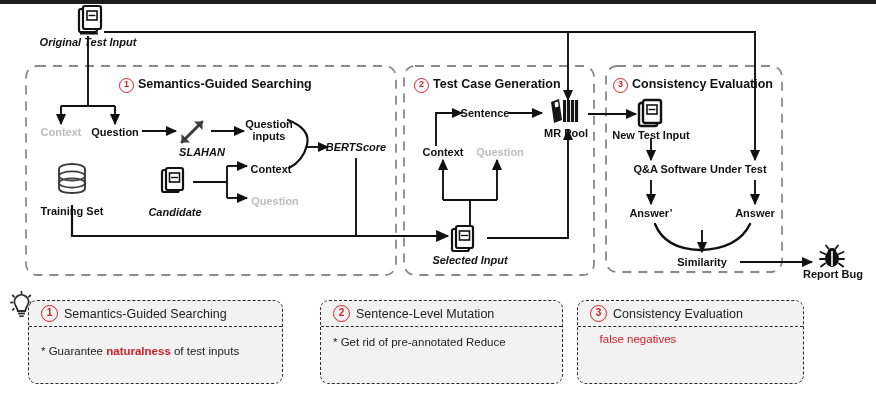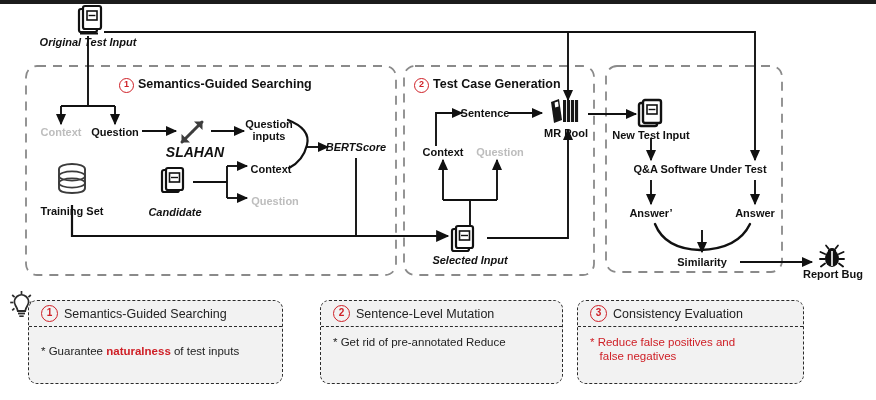--- a/index.html
+++ b/index.html
@@ -164,24 +164,27 @@
   </svg>
 
   <div class="lbl ital ctr" style="left:88px;top:36px;">Original Test Input</div>
 
   <div class="sectitle" style="left:119px;top:77px;">
     <span class="circnum">1</span><span>Semantics-Guided Searching</span>
   </div>
   <div class="sectitle" style="left:414px;top:77px;">
     <span class="circnum">2</span><span>Test Case Generation</span>
   </div>
+  <div class="sectitle" style="left:613px;top:77px;">
+    <span class="circnum">3</span><span>Consistency Evaluation</span>
+  </div>
 
   <div class="lbl grey ctr" style="left:61px;top:126px;">Context</div>
   <div class="lbl ctr" style="left:115px;top:126px;">Question</div>
-  <div class="lbl ital ctr" style="left:195px;top:146px;font-size:14px;font-style:italic;">SLAHAN</div>
+  <div class="lbl ital ctr" style="left:202px;top:146px;font-size:11px;font-style:italic;">SLAHAN</div>
   <div class="lbl ctr" style="left:269px;top:118px;">
     <span>Question</span><br>
     <span>inputs</span>
   </div>
   <div class="lbl ctr" style="left:271px;top:163px;">Context</div>
   <div class="lbl ital ctr" style="left:356px;top:141px;">BERTScore</div>
   <div class="lbl ctr" style="left:72px;top:205px;">Training Set</div>
   <div class="lbl ital ctr" style="left:175px;top:206px;">Candidate</div>
   <div class="lbl grey ctr" style="left:275px;top:195px;">Question</div>
 
@@ -219,18 +222,17 @@
       <div style="padding-top:3px;">* Get rid of pre-annotated Reduce</div>
     </div>
   </div>
 
   <div class="card" style="left:577px;top:300px;width:227px;height:84px;">
     <div class="card-head">
       <span class="cnum-lg">3</span>
       <span class="ct">Consistency Evaluation</span>
     </div>
     <div class="card-body">
-      <div class="red" style="padding-top:3px;">*  Reduce false positives and</div>
       <div class="red">&nbsp;&nbsp;&nbsp;false negatives</div>
     </div>
   </div>
 
 </div>
 
 </body></html>

